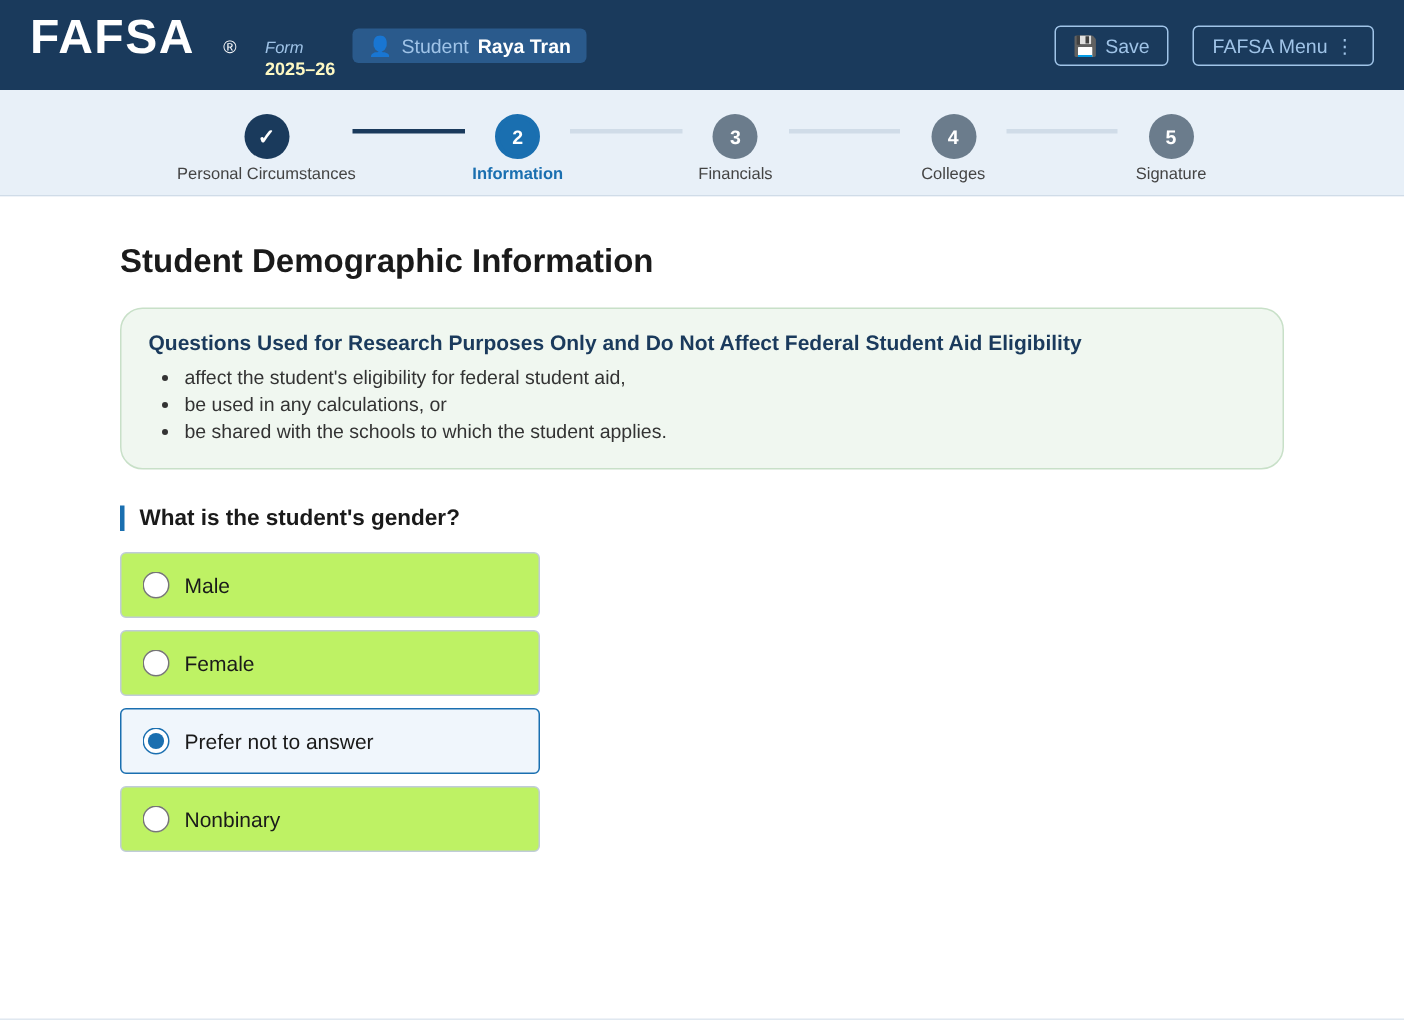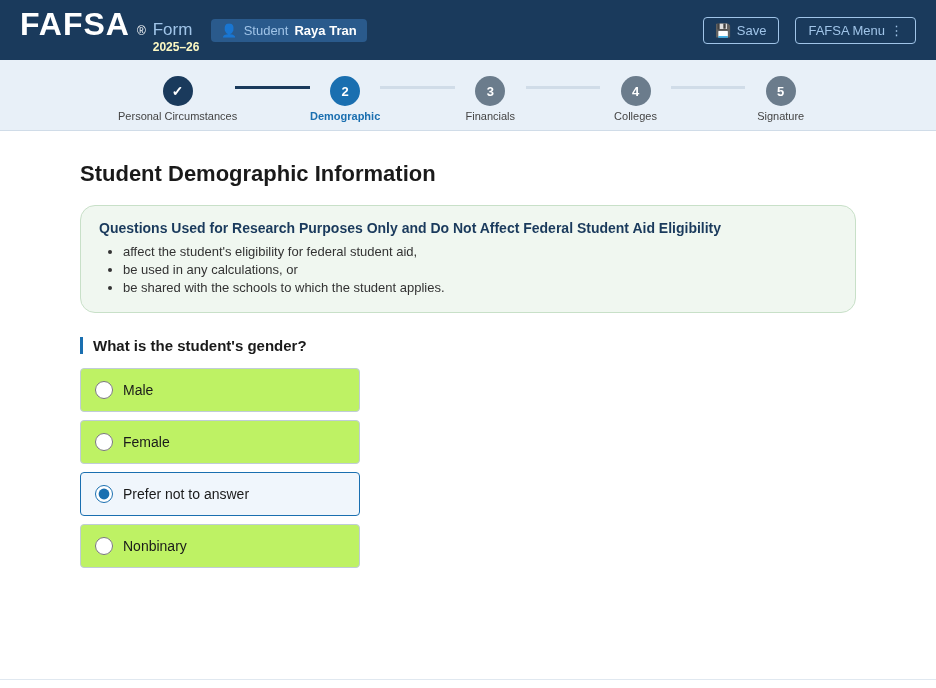--- a/index.html
+++ b/index.html
@@ -21,21 +21,21 @@
       height: 60px;
     }
     .header-left {
       display: flex;
       align-items: center;
       gap: 12px;
     }
     .fafsa-logo {
       display: flex;
       align-items: baseline;
-      gap: 7px;
+      gap: 19px;
     }
     .fafsa-text {
       color: #ffffff;
       font-size: 32px;
       font-weight: bold;
       letter-spacing: 1px;
     }
     .fafsa-reg {
       color: #ffffff;
       font-size: 12px;
@@ -267,21 +267,21 @@
   </style>
 </head>
 <body>
 
 <header class="header">
   <div class="header-left">
     <div class="fafsa-logo">
       <span class="fafsa-text">FAFSA</span>
       <span class="fafsa-reg">®</span>
       <div class="form-year">
-        <span style="font-size:17px;color:#a0c4e8;">Form</span>
+        <span style="font-size:11px;color:#a0c4e8;font-style:italic;">Form</span>
         <span class="year">2025–26</span>
       </div>
     </div>
     <div class="student-badge">
       <span style="color:#a0c4e8;">👤</span>
       <span>Student</span>
       <span class="student-name">Raya Tran</span>
     </div>
   </div>
   <div class="header-right">
@@ -305,21 +305,21 @@
       </div>
       <span class="step-label">Personal Circumstances</span>
     </div>
 
     <div class="step-connector completed"></div>
 
     <div class="step-item">
       <div class="step-circle active">
         <span>2</span>
       </div>
-      <span class="step-label active">Demographic</span>
+      <span class="step-label active">Information</span>
     </div>
 
     <div class="step-connector"></div>
 
     <div class="step-item">
       <div class="step-circle inactive">
         <span>3</span>
       </div>
       <span class="step-label">Financials</span>
     </div>

